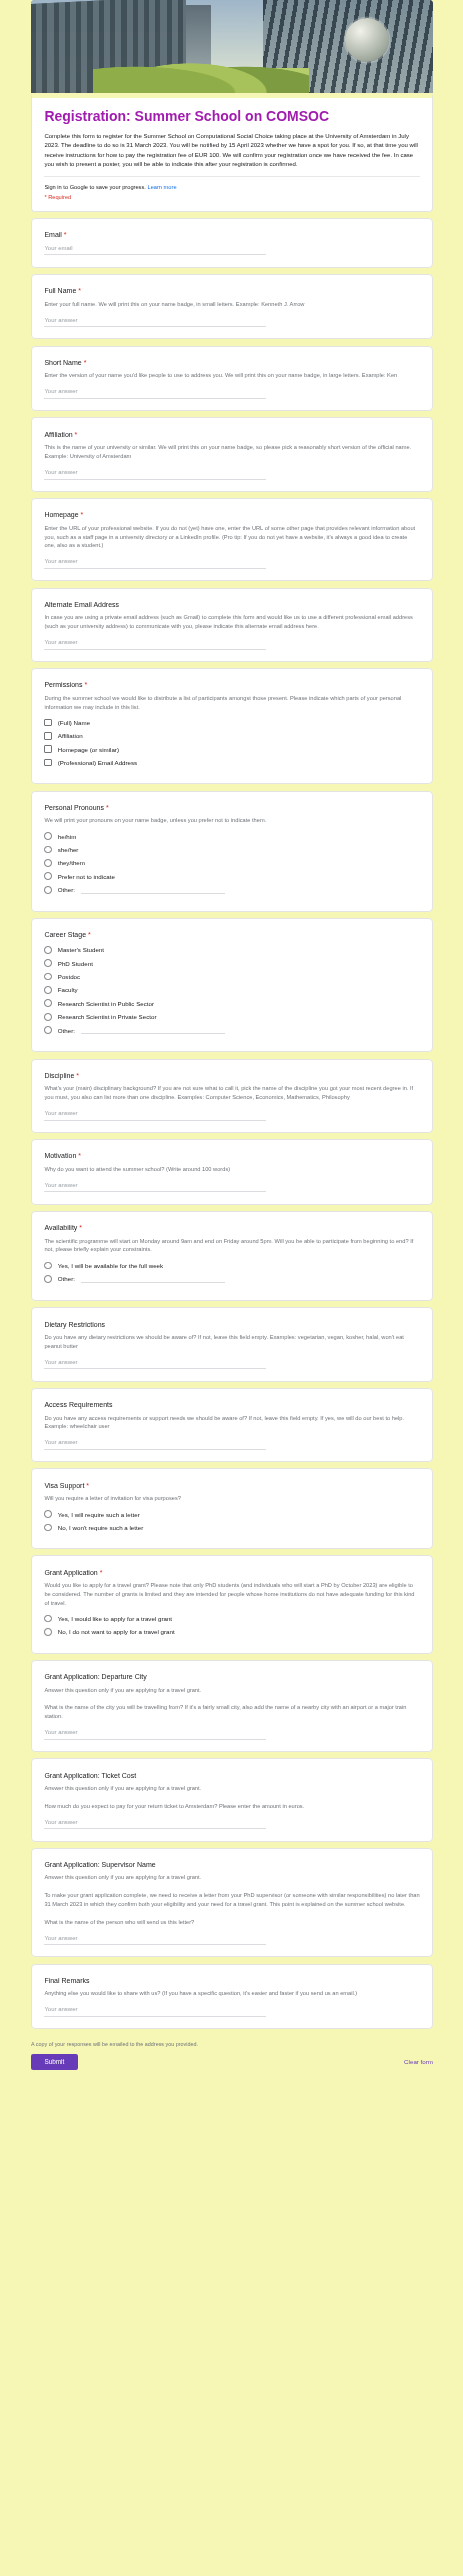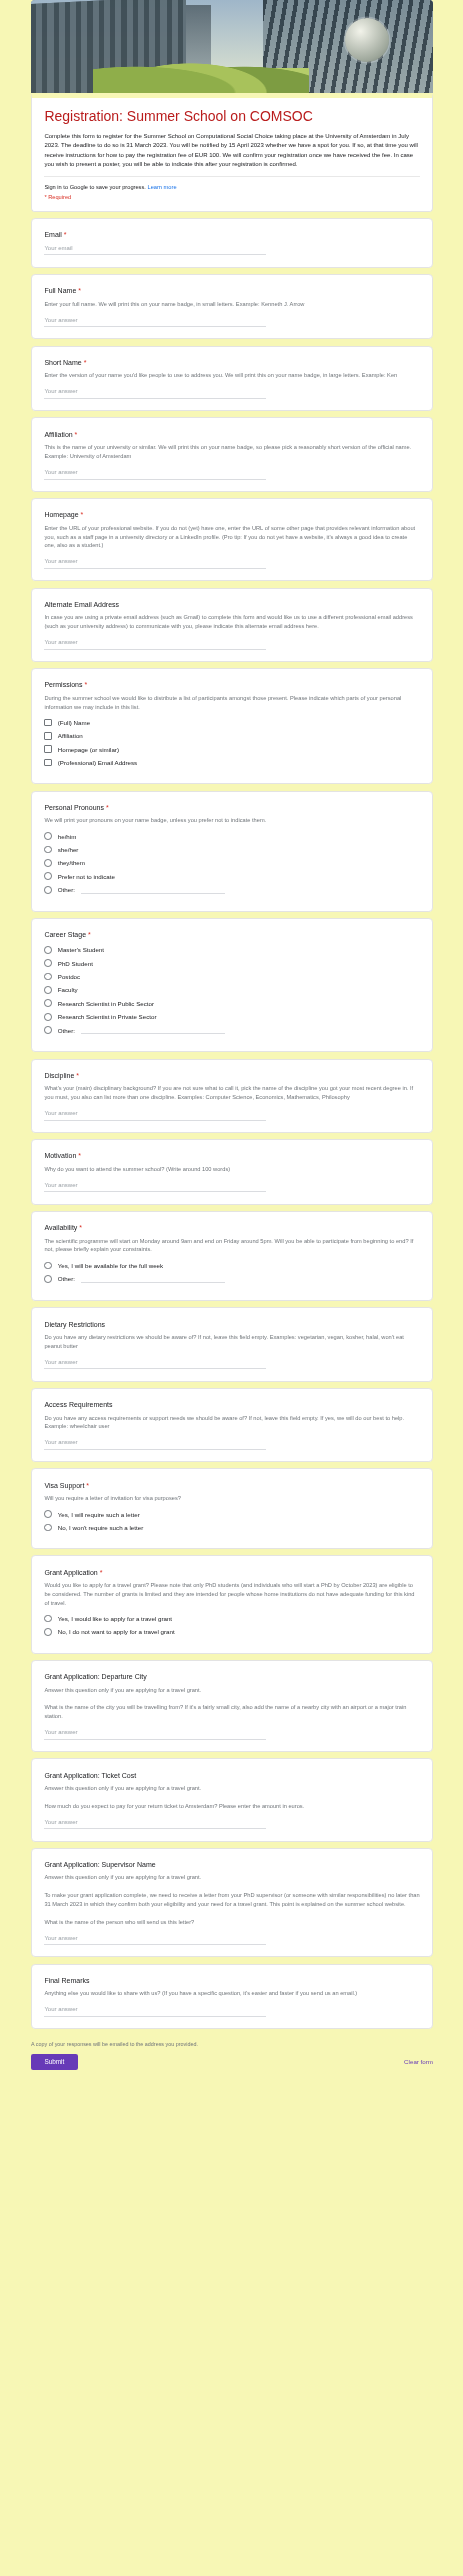--- a/index.html
+++ b/index.html
@@ -75,22 +75,22 @@
     padding: 11.3px 12.4px;
   }
   .card.first {
     border-radius: 0 0 4.1px 4.1px;
     border-top: 5.2px solid #f7f7b5;
     margin-top: 0;
     padding-top: 10.3px;
   }
   .form-title {
     font-size: 14px;
-    font-weight: 400;
-    color: #b91c1c;
+    font-weight: 700;
+    color: #a21caf;
     margin: 0 0 6.2px 0;
     line-height: 1.25;
   }
   .form-desc {
     font-size: 6px;
     color: #202124;
     line-height: 1.55;
     white-space: pre-line;
     margin-bottom: 7.2px;
   }

